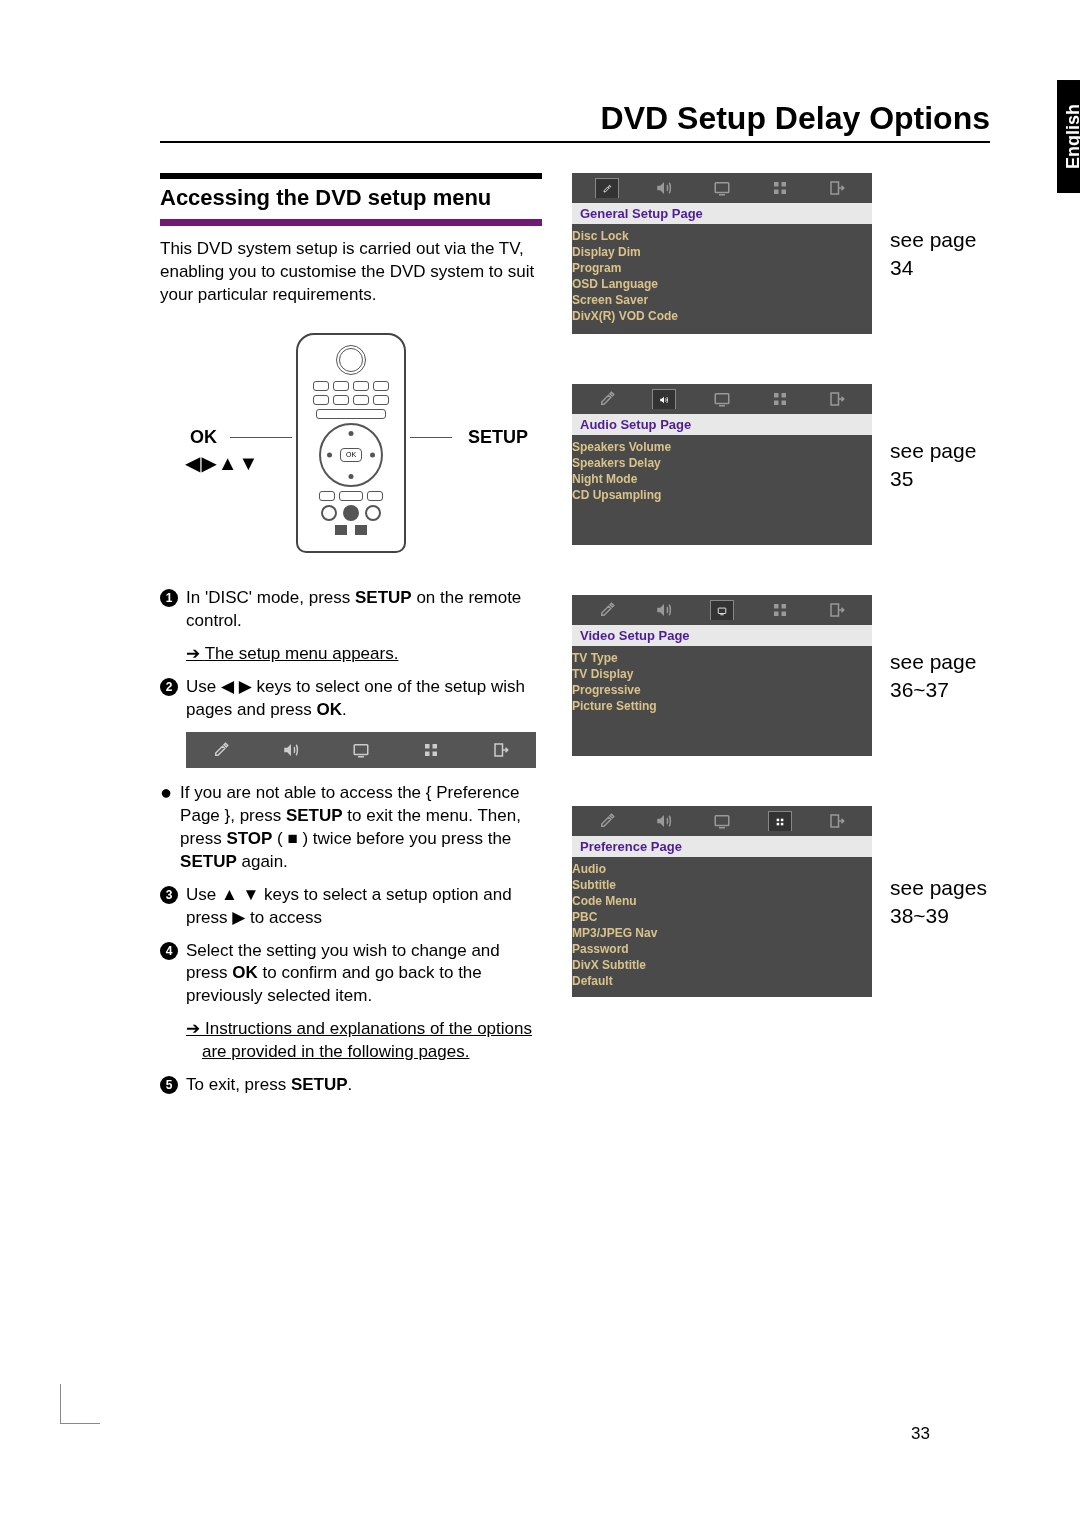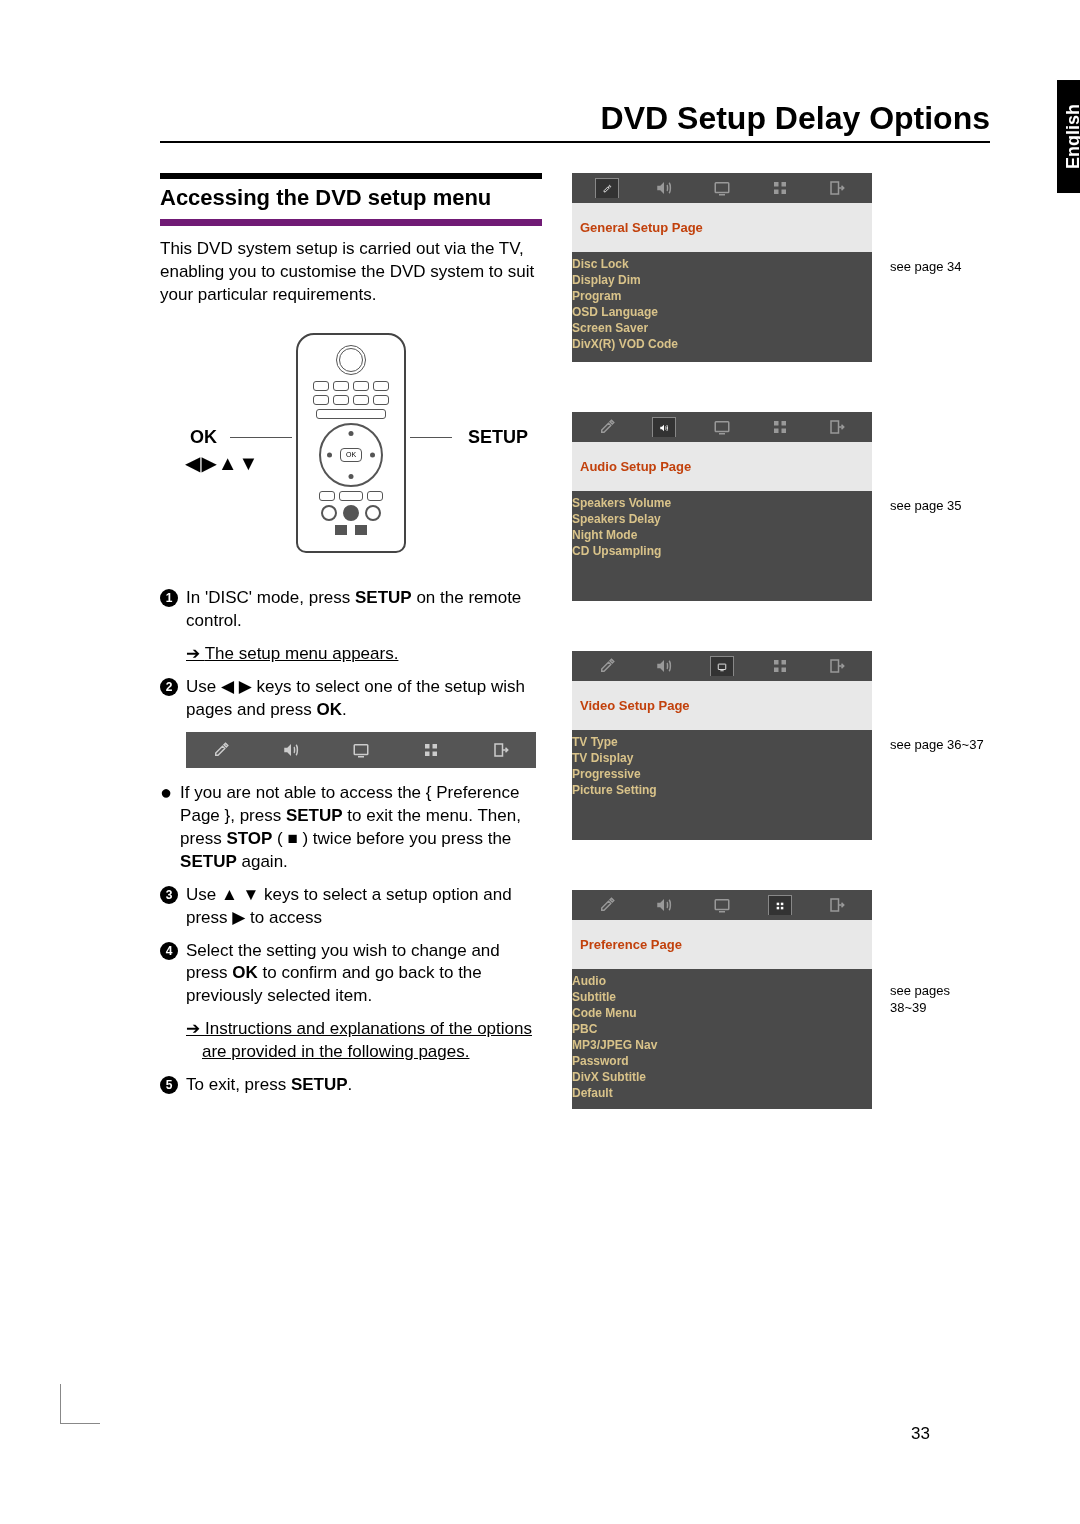--- a/index.html
+++ b/index.html
@@ -156,37 +156,37 @@
     padding: 0 6px;
   }
   .tab-icon {
     width: 24px; height: 20px; display:flex; align-items:center; justify-content:center;
     color: #999; font-size: 16px;
   }
   .tab-icon svg { width: 20px; height: 18px; }
   .tab-icon.active { color: #fff; border-left:1px solid #888; border-right:1px solid #888; border-top:1px solid #888; background:#333; padding:2px 6px;}
   .menu-header {
     background: #e8e8e8;
-    color: #c2410c;
+    color: #4c1d95;
     font-weight: bold;
-    padding: 17px 8px;
+    padding: 3px 8px;
     font-size: 13px;
   }
   .menu-body {
     padding: 4px 8px 8px 0;
     min-height: 110px;
   }
   .menu-item {
     font-size: 12px;
     font-weight: bold;
     color: #d9c38a;
     padding: 1px 0;
   }
   .page-ref {
-    font-size: 13px;
+    font-size: 21px;
     width: 100px;
     line-height: 1.3;
   }
   .lang-tab {
     position: absolute;
     right: -10px;
     top: 80px;
     background: #000;
     color: #fff;
     font-weight: bold;

